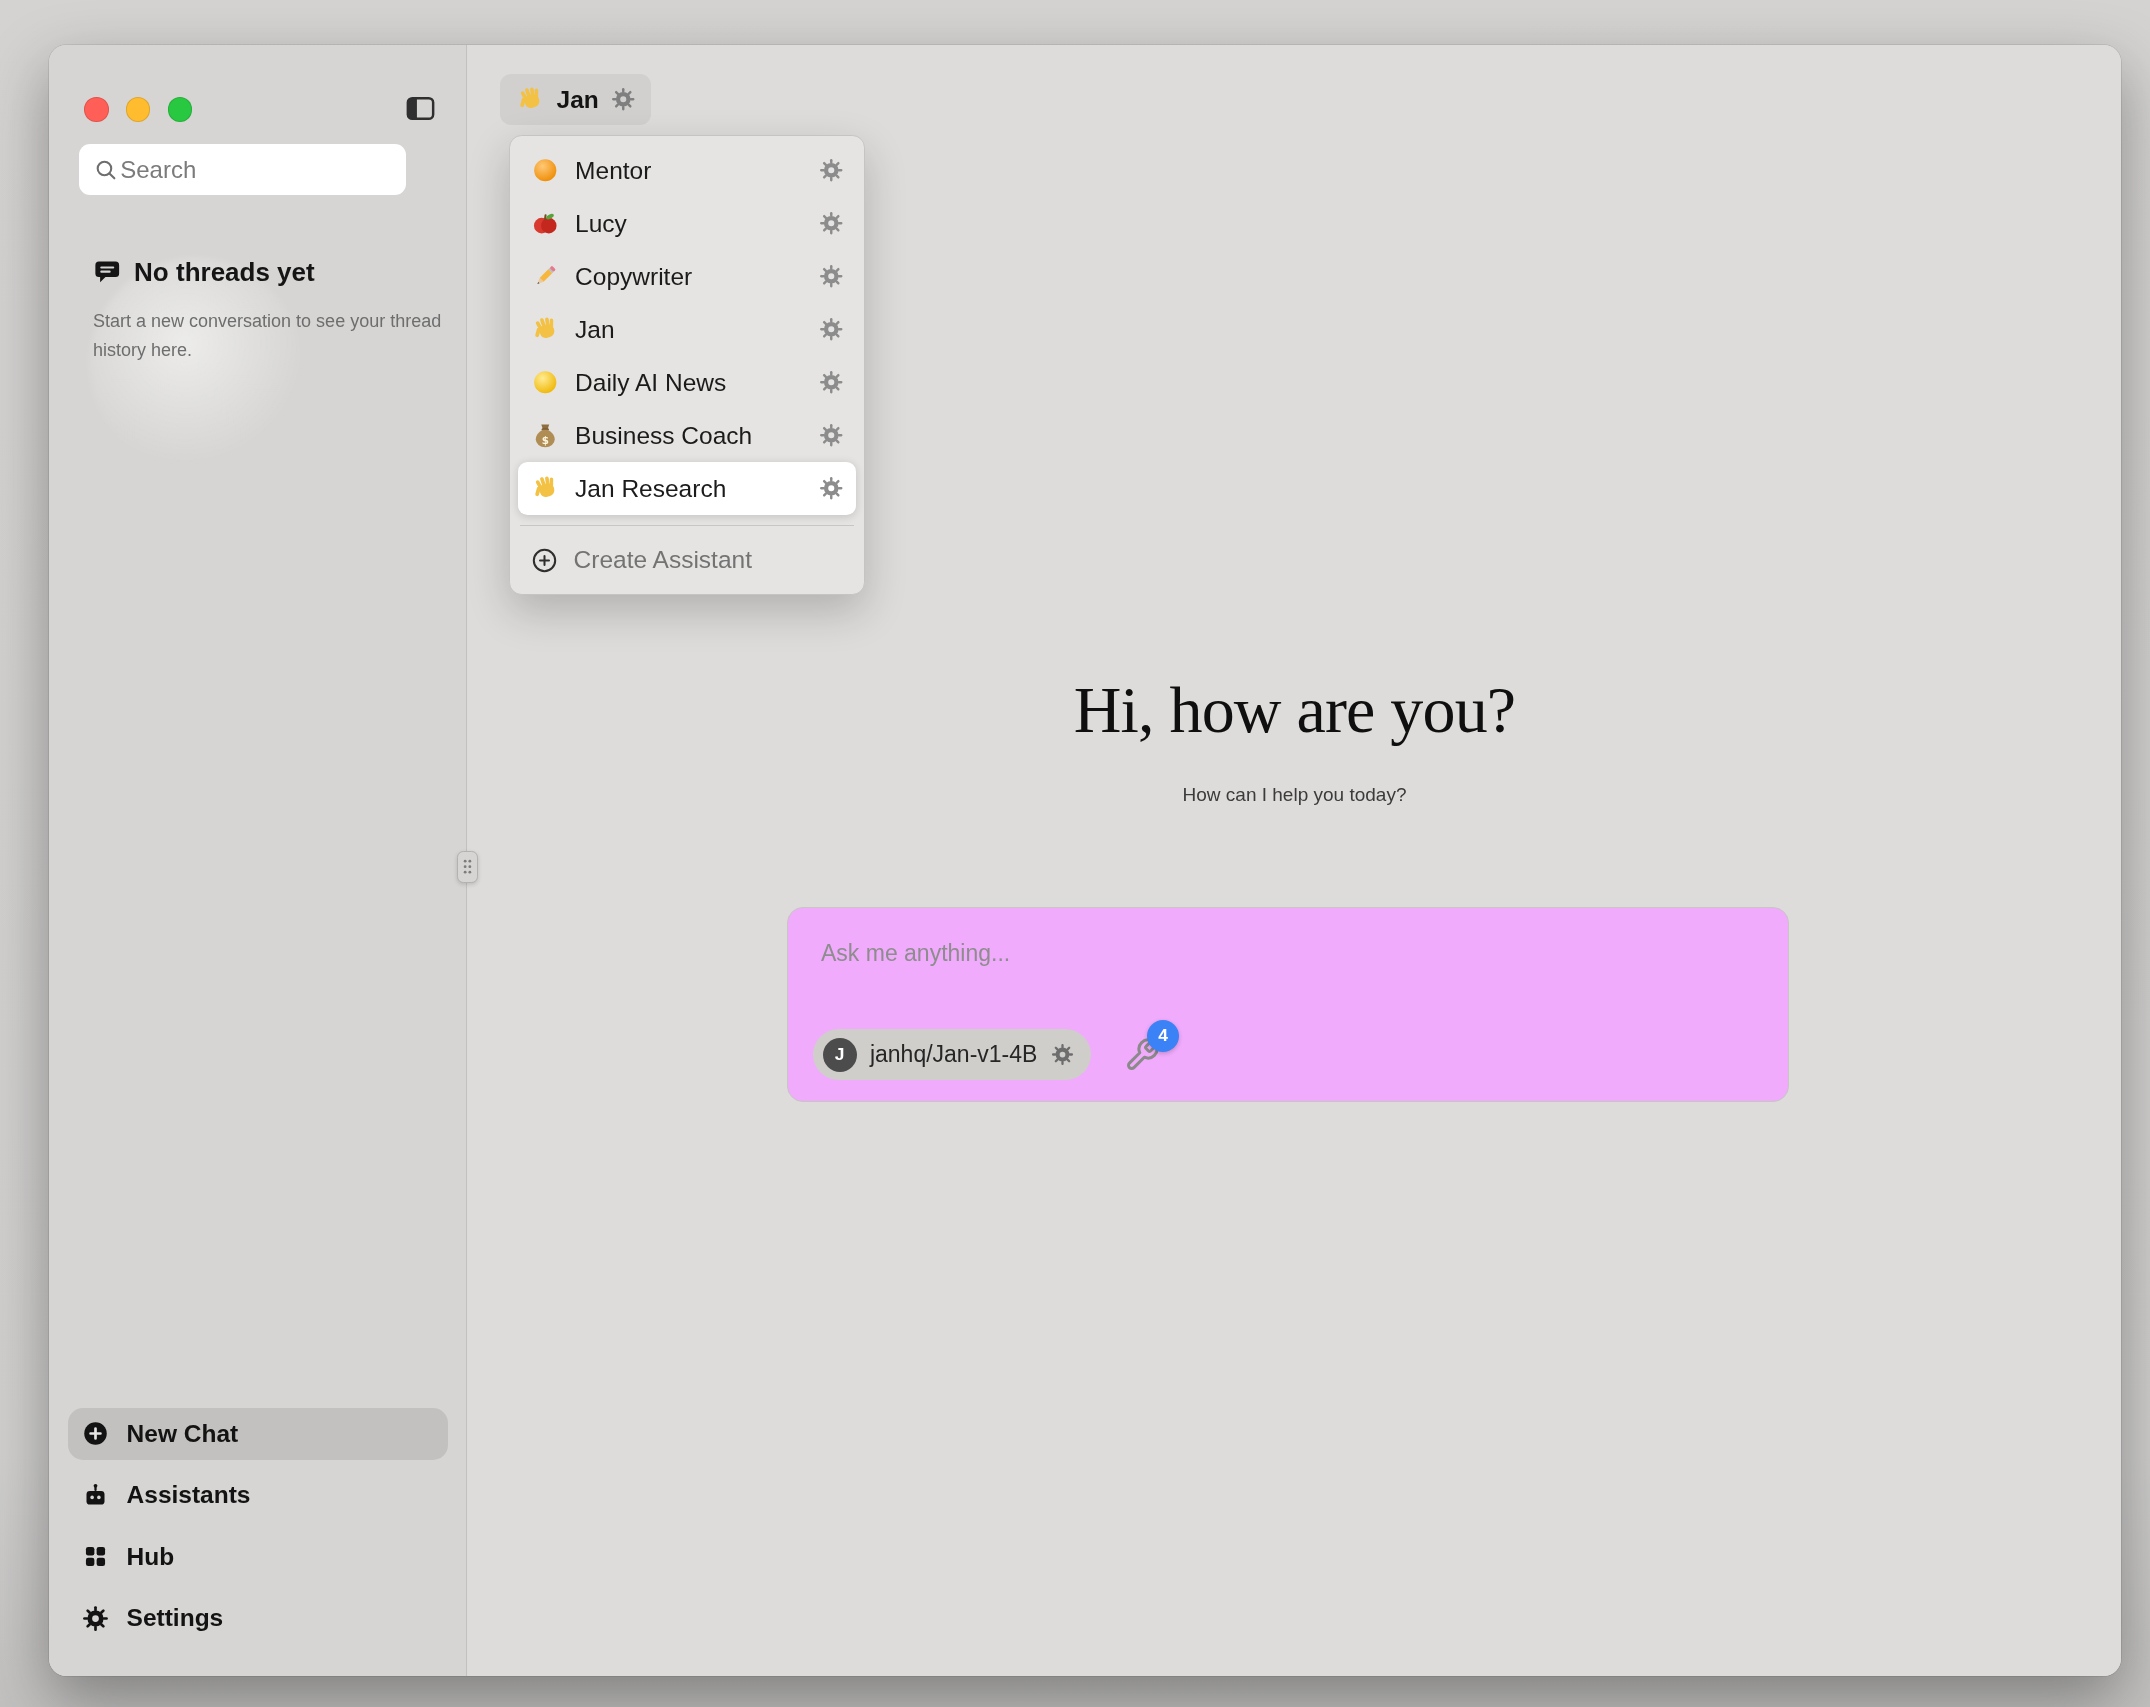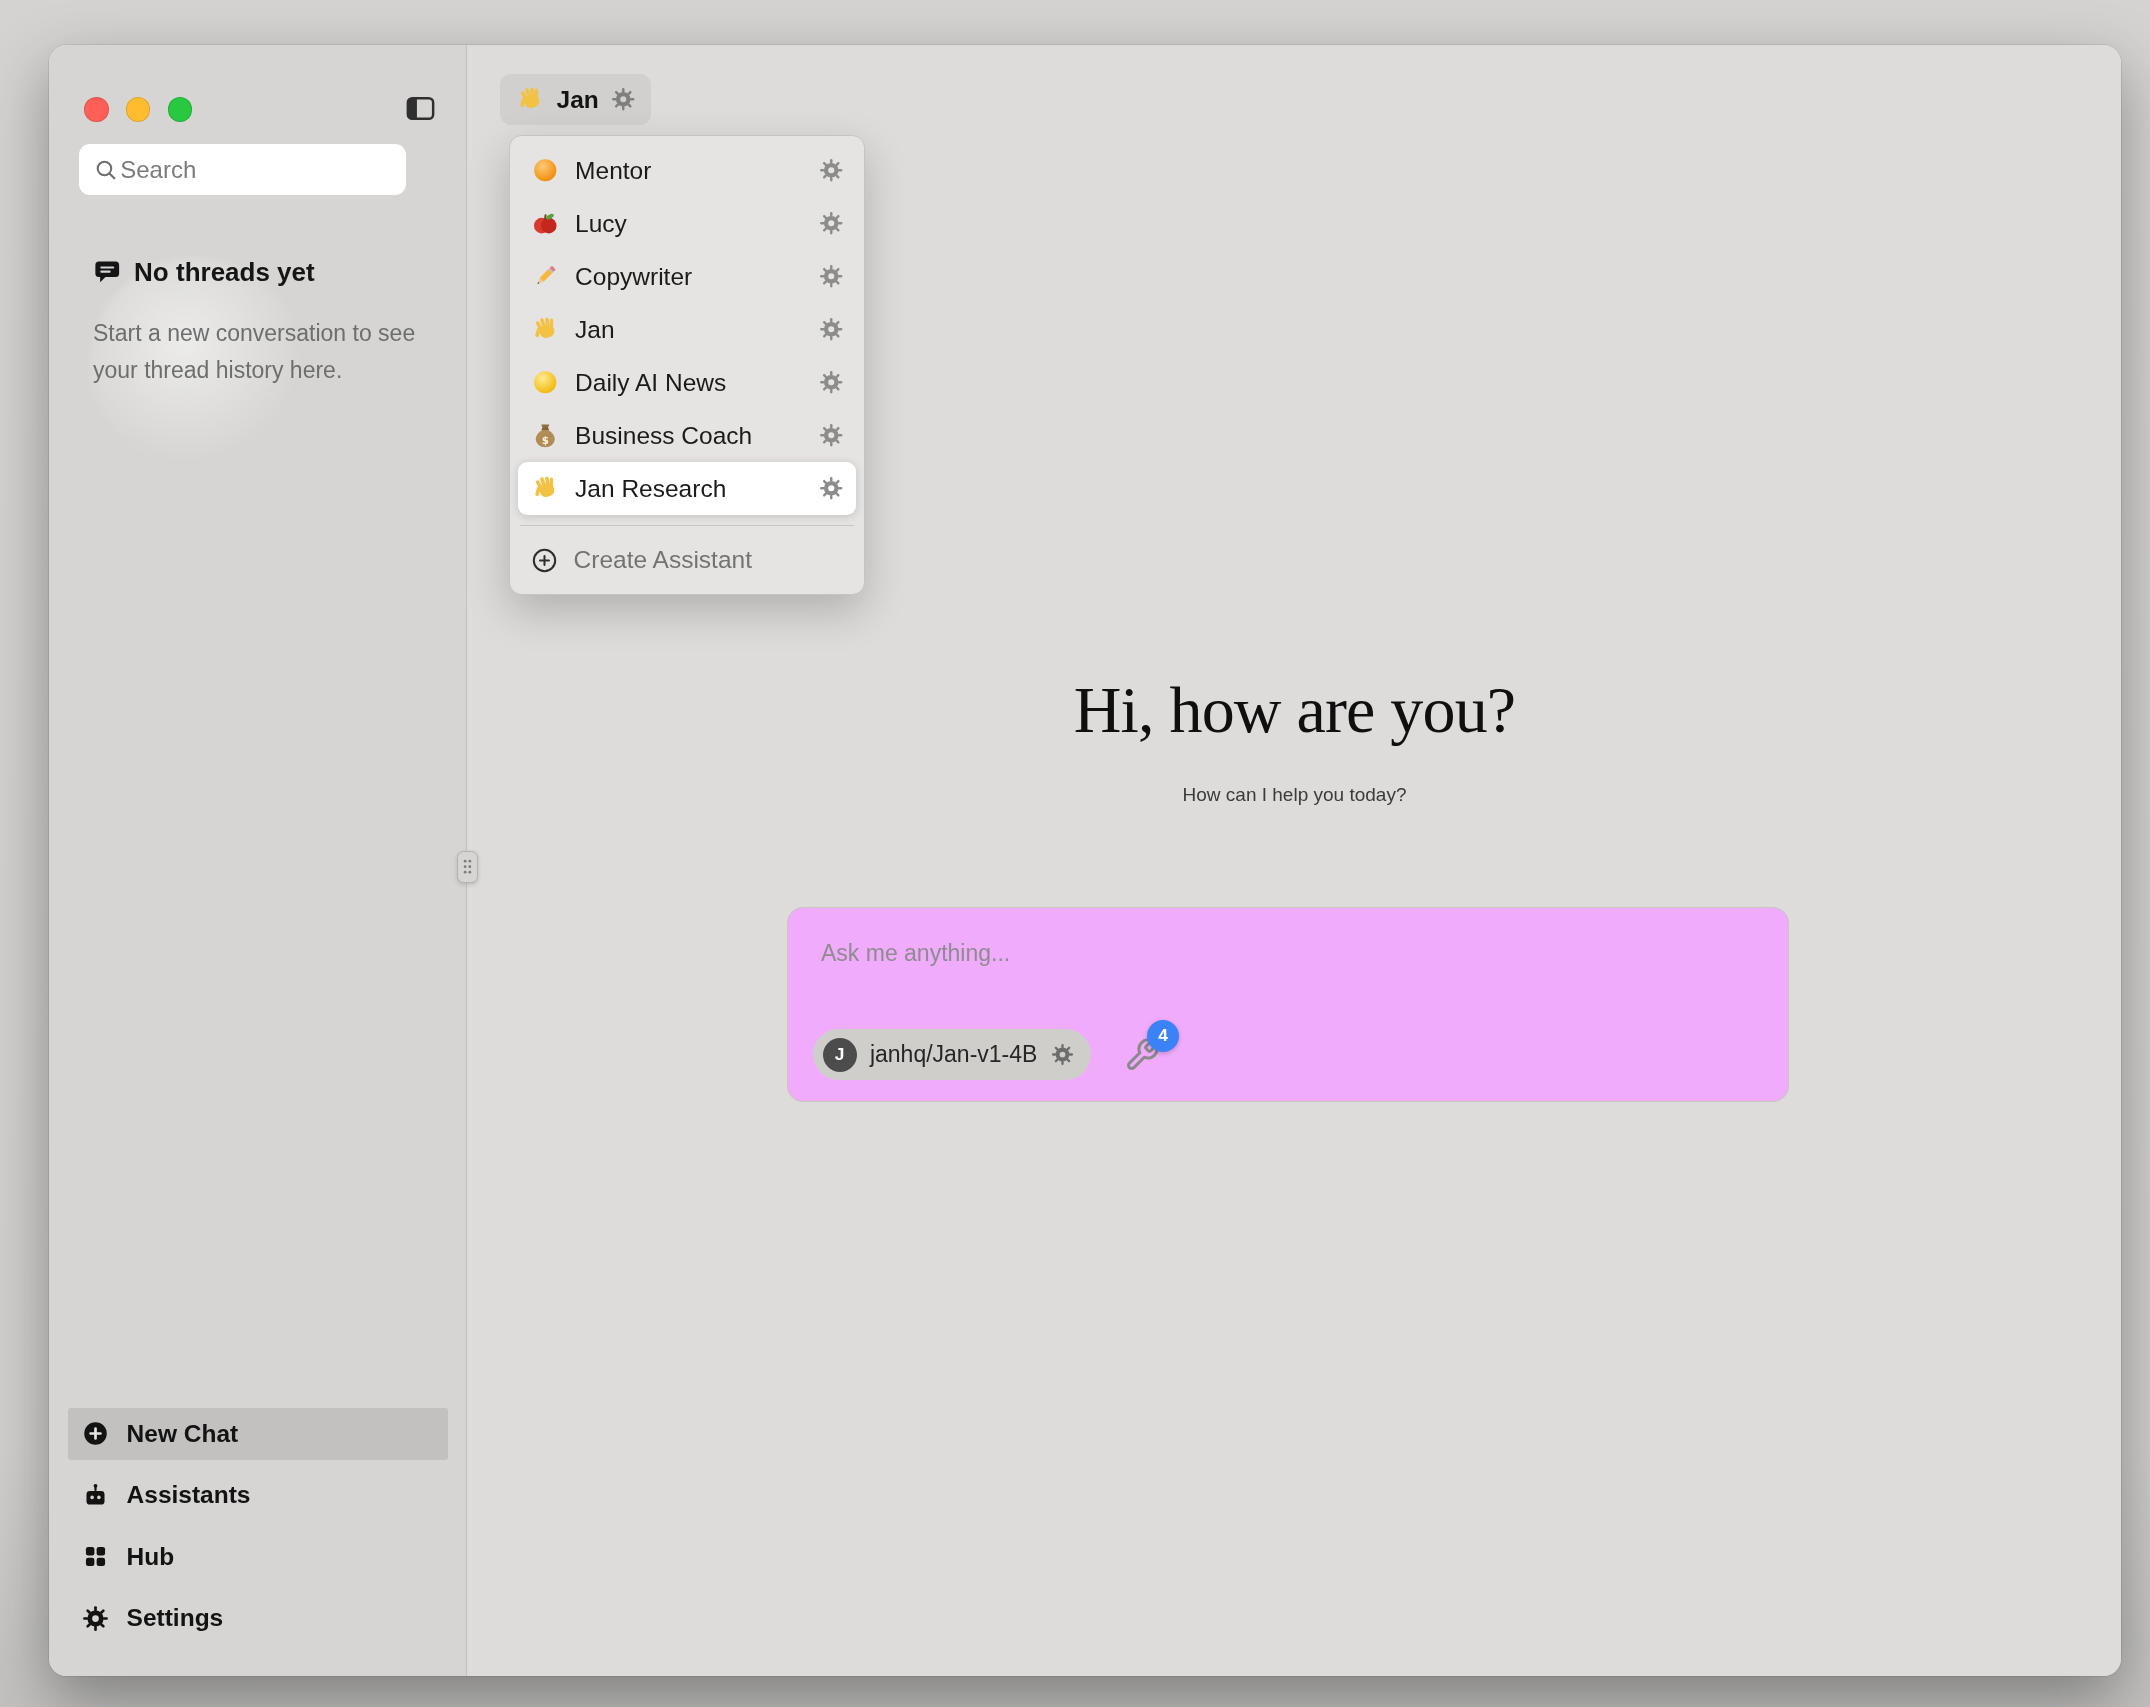--- a/index.html
+++ b/index.html
@@ -41,25 +41,25 @@
   }
   .search input::placeholder { color:#7b7b7b; }
   .sidebar-glow {
     position:absolute; left:40px; top:213px; width:213px; height:213px; border-radius:50%;
     background:radial-gradient(circle at 45% 40%, rgba(255,255,255,.55), rgba(255,255,255,0) 70%);
     filter:blur(3.2px); pointer-events:none;
   }
   .empty { position:absolute; left:44px; top:212px; width:354px; }
   .empty-title { display:flex; align-items:center; gap:12.6px; font-size:26px; font-weight:700; color:#151515; }
   .empty-title svg { width:28.5px; height:28.5px; color:#151515; flex:none; }
-  .empty-desc { margin-top:27px; font-size:23px; line-height:1.6; color:#6e6e6e; }
+  .empty-desc { margin-top:19px; font-size:18px; line-height:1.6; color:#6e6e6e; }
   .side-nav { position:absolute; left:19px; bottom:32px; width:380px; display:flex; flex-direction:column; gap:9.5px; }
   .nav-item {
     display:flex; align-items:center; gap:17.4px; height:52px; padding:0 14.2px;
-    border-radius:3px; font-size:24.5px; font-weight:700; color:#131313; cursor:default;
+    border-radius:15px; font-size:24.5px; font-weight:700; color:#131313; cursor:default;
   }
   .nav-item.active { background:#c2c1bf; }
   .nav-item svg { width:27px; height:27px; color:#131313; flex:none; }
   
   .drag-handle {
     position:absolute; left:408px; top:806px; width:21.3px; height:32px;
     background:#d6d5d3; border:0.8px solid #b3b2b1; border-radius:6.3px;
     display:flex; align-items:center; justify-content:center;
     box-shadow:0 1.6px 4.7px rgba(0,0,0,.15); z-index:5;
   }

